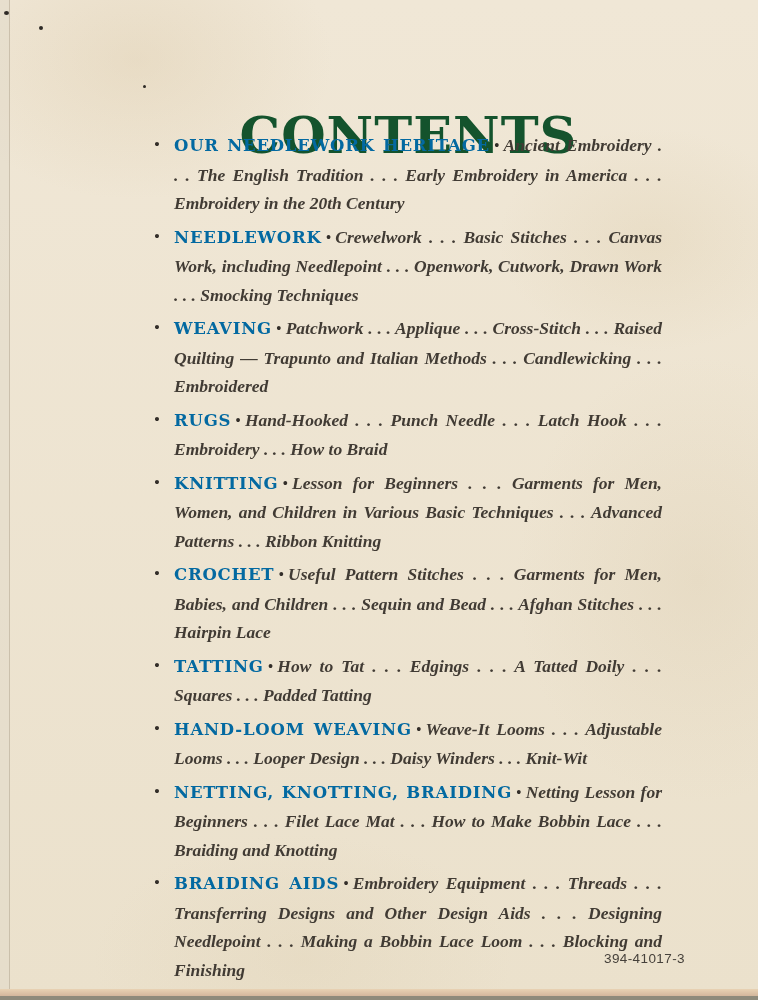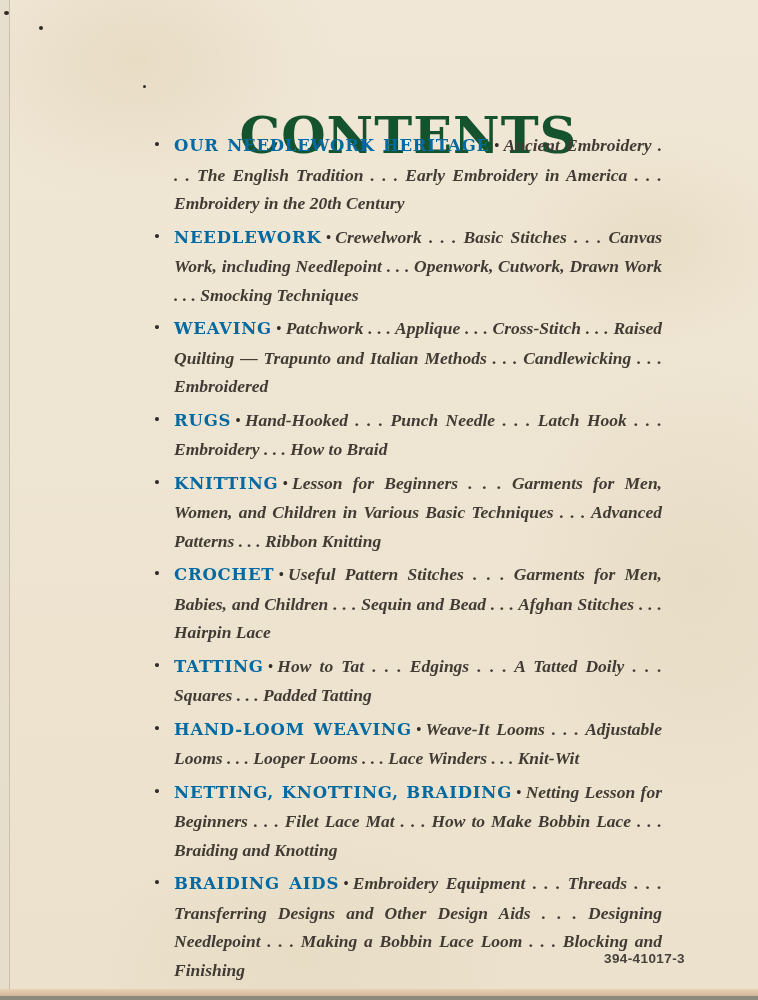--- a/index.html
+++ b/index.html
@@ -74,21 +74,21 @@
   }
   .topics{
     font-family:"Liberation Serif", serif;
     font-style:italic;
     font-weight:bold;
     color:#413b34;
   }
   .catalog{
     position:absolute;left:604px;top:951px;
     font-family:"Liberation Sans", sans-serif;
-    font-weight:bold;
+    font-weight:normal;
     font-size:13.5px;
     letter-spacing:0.4px;
     color:#46413b;
   }
 </style>
 </head>
 <body>
 
 <div class="page-edge-left"></div>
 <div class="speck speck1"></div>
@@ -121,21 +121,21 @@
 
   <div class="section">
     <span class="hang-bullet">•</span><span class="heading">CROCHET</span><span class="mid-bullet">•</span><span class="topics">Useful Pattern Stitches . . . Garments for Men, Babies, and Children . . . Sequin and Bead . . . Afghan Stitches . . . Hairpin Lace</span>
   </div>
 
   <div class="section">
     <span class="hang-bullet">•</span><span class="heading">TATTING</span><span class="mid-bullet">•</span><span class="topics">How to Tat . . . Edgings . . . A Tatted Doily . . . Squares . . . Padded Tatting</span>
   </div>
 
   <div class="section">
-    <span class="hang-bullet">•</span><span class="heading">HAND-LOOM WEAVING</span><span class="mid-bullet">•</span><span class="topics">Weave-It Looms . . . Adjustable Looms . . . Looper Looms . . . Lace Winders . . . Knit-Wit</span>
+    <span class="hang-bullet">•</span><span class="heading">HAND-LOOM WEAVING</span><span class="mid-bullet">•</span><span class="topics">Weave-It Looms . . . Adjustable Looms . . . Looper Design . . . Daisy Winders . . . Knit-Wit</span>
   </div>
 
   <div class="section">
     <span class="hang-bullet">•</span><span class="heading">NETTING, KNOTTING, BRAIDING</span><span class="mid-bullet">•</span><span class="topics">Netting Lesson for Beginners . . . Filet Lace Mat . . . How to Make Bobbin Lace . . . Braiding and Knotting</span>
   </div>
 
   <div class="section">
     <span class="hang-bullet">•</span><span class="heading">BRAIDING AIDS</span><span class="mid-bullet">•</span><span class="topics">Embroidery Equipment . . . Threads . . . Transferring Designs and Other Design Aids . . . Designing Needlepoint . . . Making a Bobbin Lace Loom . . . Blocking and Finishing</span>
   </div>
 

